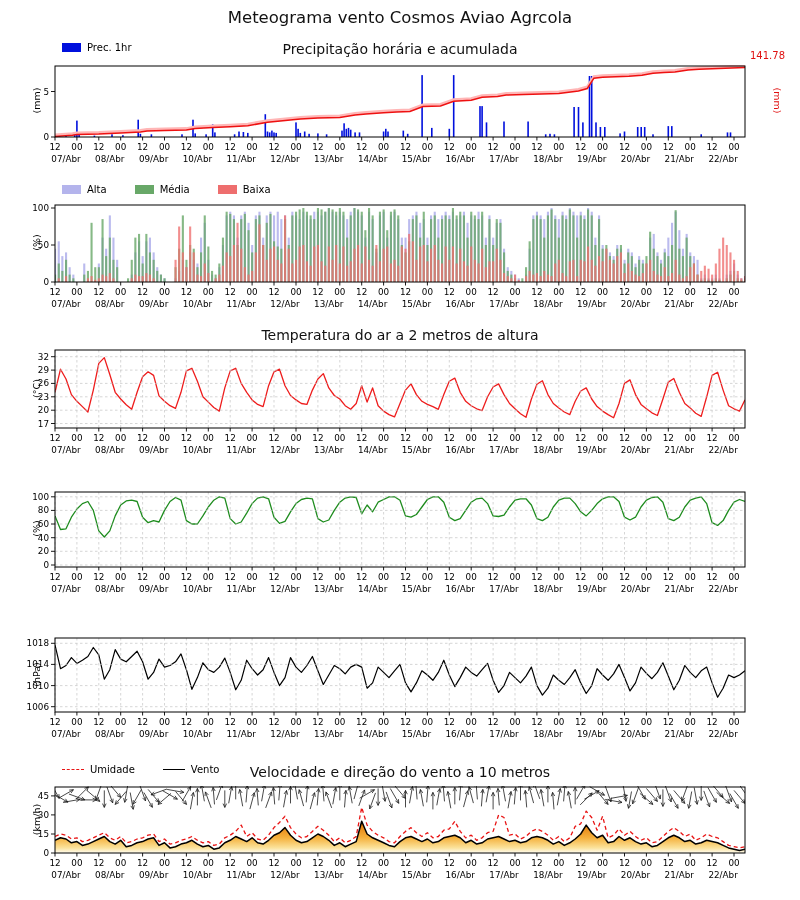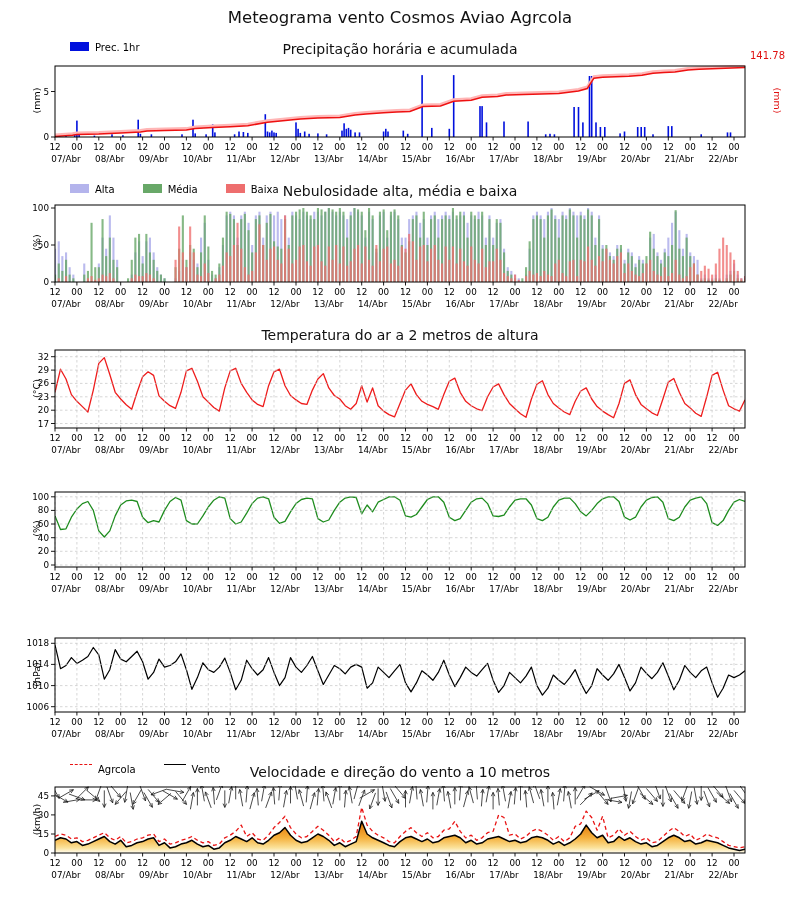--- a/index.html
+++ b/index.html
@@ -9,21 +9,21 @@
   .main-title{position:absolute;left:0;top:8px;width:800px;text-align:center;
               font-size:16.5px;color:#111;}
   .panel-title{position:absolute;left:0;width:800px;text-align:center;font-size:14px;color:#111;}
   .t1{top:41px}.t2{top:183px}.t3{top:327px}.t4{top:468px}.t5{top:613px}.t6{top:764px}
   .ylab{position:absolute;left:1px;width:70px;text-align:center;font-size:9.5px;
         transform:rotate(-90deg);}
   .y1{top:95px}.y2{top:237px}.y3{top:383px}.y4{top:523px}.y5{top:669px}.y6{top:814px}
   .ylab-right{position:absolute;left:742px;width:70px;text-align:center;font-size:9.5px;
         transform:rotate(90deg);color:#e01010;top:95px;}
   .total-label{position:absolute;left:750px;top:50px;font-size:10px;color:#e01010;}
-  .legend{position:absolute;display:flex;font-size:10px;margin-left:8px;}
+  .legend{position:absolute;display:flex;align-items:center;font-size:10px;}
   .lg1{left:62px;top:42px}.lg2{left:62px;top:184px}.lg6{left:62px;top:764px}
   .sw{display:inline-block;width:19px;height:9px;margin-right:6px;}
   .lnsw{display:inline-block;width:22px;height:0;border-top:1.8px solid #000;margin-right:6px;}
   .lnsw.dashed{border-top-style:dashed;}
   .lg-gap{margin-left:28px;}
   .grid{stroke:#c4c4c4;stroke-dasharray:2.5 2.5;stroke-width:0.7;}
   .tick{stroke:#000;stroke-width:0.9;}
   .lbl{font-size:8.8px;fill:#000;font-family:"DejaVu Sans",sans-serif;}
   .frame{fill:none;stroke:#000;stroke-width:1;}
 </style>
@@ -1475,21 +1475,20 @@
         <text x="635.5" y="878" class="lbl" text-anchor="middle">20/Abr</text>
         <text x="679.3" y="878" class="lbl" text-anchor="middle">21/Abr</text>
         <text x="723.1" y="878" class="lbl" text-anchor="middle">22/Abr</text>
         <rect x="55" y="787" width="690" height="66" class="frame"></rect>
       </g>
     </svg>
 
   <div class="main-title">Meteograma vento Cosmos Aviao Agrcola</div>
 
   <div class="panel-title t1">Precipitação horária e acumulada</div>
-  <div class="panel-title t2">Nebulosidade alta, média e baixa</div>
   <div class="panel-title t3">Temperatura do ar a 2 metros de altura</div>
   <div class="panel-title t6">Velocidade e direção do vento a 10 metros</div>
 
   <div class="ylab y1">(mm)</div>
   <div class="ylab y2">(%)</div>
   <div class="ylab y3">(°C)</div>
   <div class="ylab y4">(%)</div>
   <div class="ylab y5">(hPa)</div>
   <div class="ylab y6">(km/h)</div>
 
@@ -1505,18 +1504,18 @@
     <span class="sw" style="background: rgb(180, 180, 236);"></span>
     <span>Alta</span>
     <span class="sw lg-gap" style="background: rgb(104, 168, 104);"></span>
     <span>Média</span>
     <span class="sw lg-gap" style="background: rgb(238, 110, 110);"></span>
     <span>Baixa</span>
   </div>
 
   <div class="legend lg6">
     <span class="lnsw dashed" style="border-top-color: rgb(232, 20, 20);"></span>
-    <span>Agrcola</span>
+    <span>Umidade</span>
     <span class="lnsw lg-gap" style="border-top-color: rgb(0, 0, 0);"></span>
     <span>Vento</span>
   </div>
 
 </div>
 
 </body></html>

